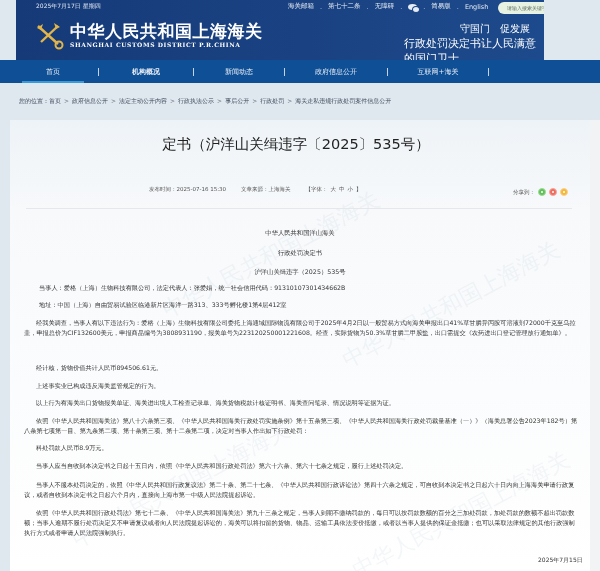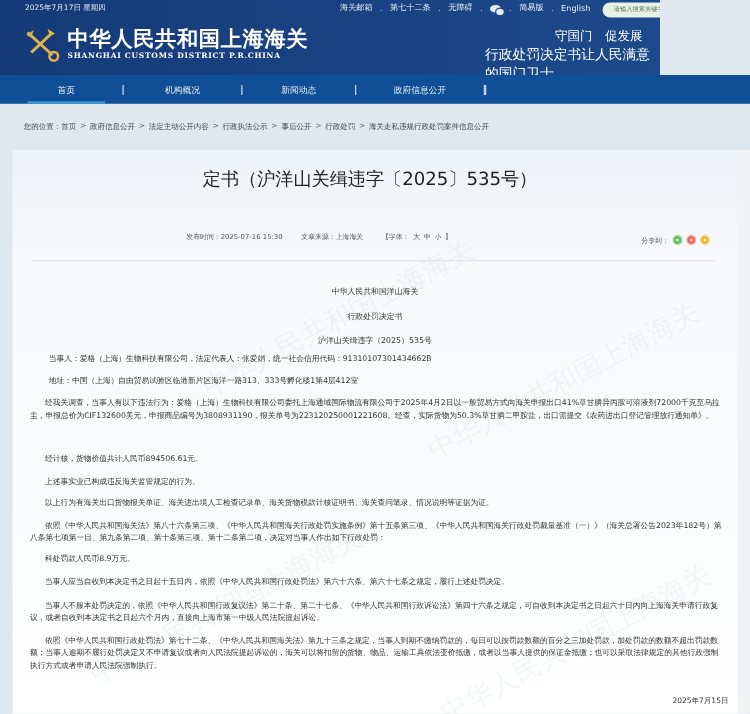--- a/index.html
+++ b/index.html
@@ -1,20 +1,20 @@
 <!DOCTYPE html>
 <html><head>
 <meta charset="utf-8">
 <style>
   * { margin: 0; padding: 0; box-sizing: border-box; }
   html, body { width: 600px; height: 571px; overflow: hidden; }
   body { font-family: "DejaVu Sans", "Liberation Sans", sans-serif; background: #dfe7ef; color: #333; position: relative; }
 
   
-  .header { position: absolute; left: 0; top: 0; width: 528px; height: 60px; background: linear-gradient(90deg, #163a78 0%, #1a4282 55%, #1d4a8c 100%); overflow: hidden; }
+  .header { position: absolute; left: 16px; top: 0; width: 528px; height: 60px; background: linear-gradient(90deg, #163a78 0%, #1a4282 55%, #1d4a8c 100%); overflow: hidden; }
   .topbar-date { position: absolute; left: 20px; top: 2px; font-size: 6px; color: #e6ecf5; }
   .toplinks { position: absolute; left: 272px; top: 2px; display: flex; align-items: center; font-size: 6.5px; color: #e6ecf5; }
   .toplinks .sep { margin: 0 6px; opacity: .8; }
   .toplinks .lnk { cursor: pointer; }
   .toplinks .wechat { width: 9px; height: 6px; border-radius: 50%; background: #e6ecf5; display: inline-block; position: relative; }
   .toplinks .wechat::after { content: ""; position: absolute; left: 4px; top: 2px; width: 6px; height: 5px; border-radius: 50%; background: #e6ecf5; border: 1px solid #1a4282; }
   .search { position: absolute; left: 482px; top: 2px; width: 104px; height: 12px; background: #e7f2e2; border-radius: 6px; display: flex; align-items: center; }
   .search input { border: none; background: transparent; outline: none; font-size: 5px; color: #6a7a6a; width: 80px; padding-left: 9px; font-family: "DejaVu Sans", sans-serif; }
   .search input::placeholder { color: #5f6f66; }
   .search-btn { position: absolute; right: 0; top: 0; width: 20px; height: 12px; border-radius: 0 6px 6px 0; background: #ffffff; display: flex; align-items: center; justify-content: center; cursor: pointer; }
@@ -99,28 +99,29 @@
   <div class="slogan1">守国门　促发展</div>
   <div class="slogan2">
     <span>行政处罚决定书</span><span>让人民满意的国门卫士</span>
   </div>
 </div>
 
 <div class="nav">
   <div class="nav-item active" style="width:62px;margin-left:22px;">首页</div>
   <div style="width:14px"></div>
     <div class="nav-sep"></div>
-  <div class="nav-item" style="width:78px;margin-left:8px;">机构概况</div>
+  <div class="nav-item" style="width:78px;margin-left:8px;font-weight:bold;">机构概况</div>
   <div style="width:8px"></div>
     <div class="nav-sep"></div>
   <div class="nav-item" style="width:82px;margin-left:4px;">新闻动态</div>
   <div style="width:4px"></div>
     <div class="nav-sep"></div>
   <div class="nav-item" style="width:102px;">政府信息公开</div>
   <div class="nav-sep"></div>
+  <div class="nav-item" style="width:100px;">互联网+海关</div>
   <div class="nav-sep"></div>
 </div>
 
 <div class="crumb">
   <span>您的位置：</span>
   <span class="c">首页</span>
   <span class="gt">&gt;</span>
   <span class="c">政府信息公开</span>
   <span class="gt">&gt;</span>
   <span class="c">法定主动公开内容</span>

